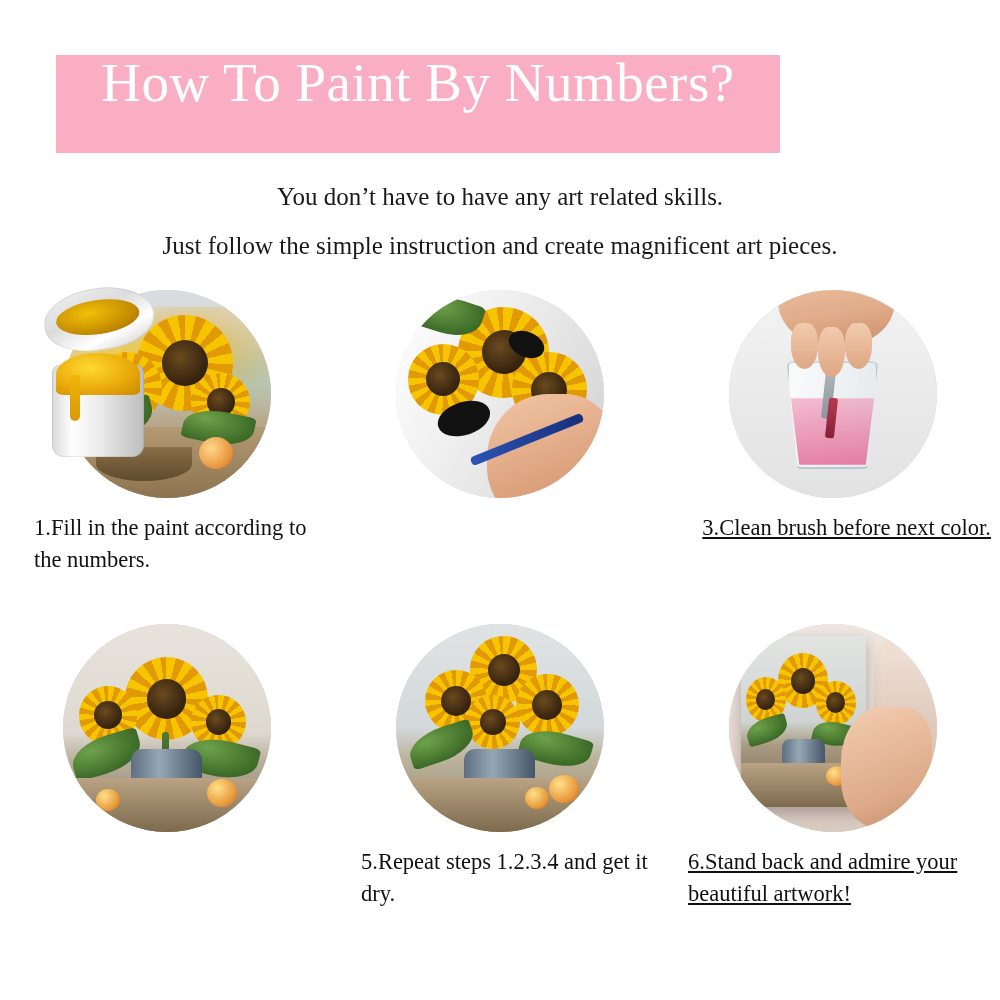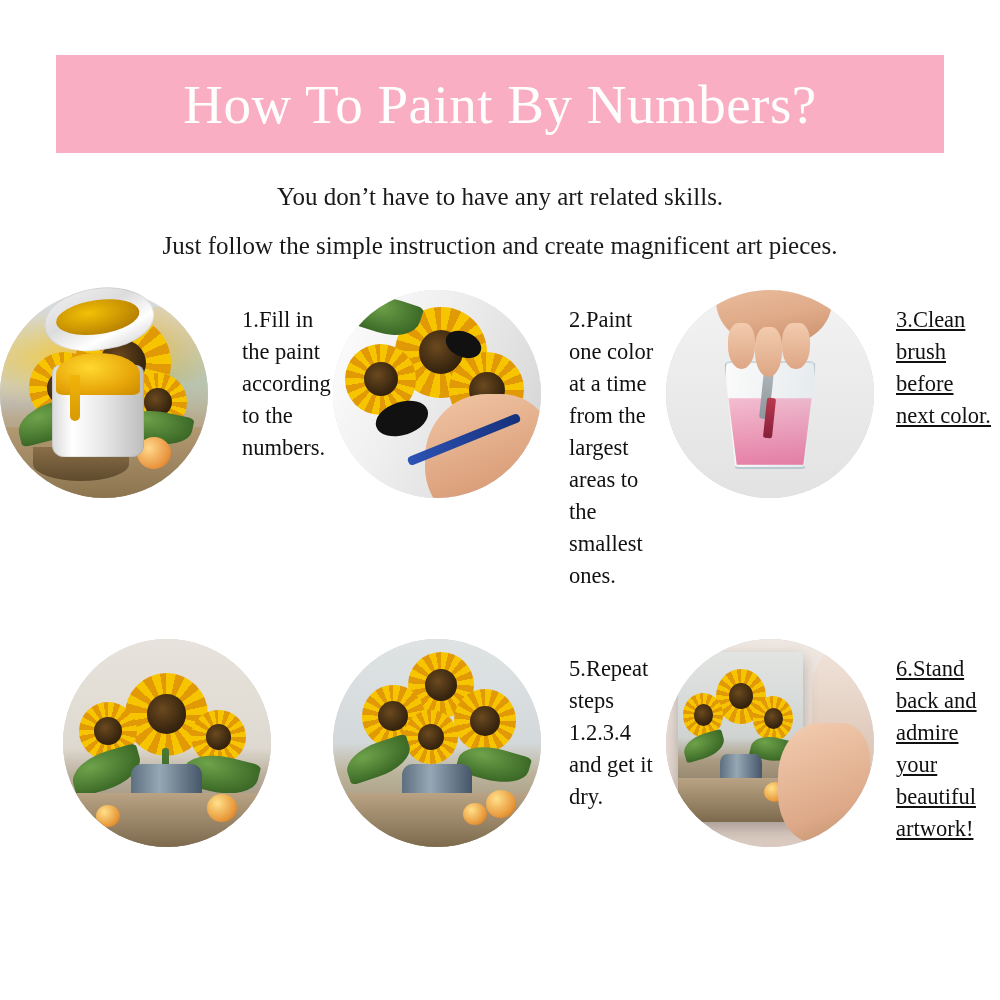--- a/index.html
+++ b/index.html
@@ -13,24 +13,24 @@
   #page {
     position: relative;
     width: 1000px; height: 1000px;
     background: #ffffff;
   }
 
   
   .banner {
     position: absolute;
     left: 56px; top: 55px;
-    width: 888px; height: 98px;
+    width: 724px; height: 98px;
     background: #f9aec3;
     display: flex;
-    align-items: center;
+    align-items: flex-start;
     justify-content: center;
   }
   .banner-title {
     color: #ffffff;
     font-size: 55px;
     line-height: 1;
     letter-spacing: 0.5px;
     font-family: "Liberation Serif", serif;
     white-space: nowrap;
   }
@@ -54,21 +54,22 @@
     width: 1000px;
   }
   .row {
     display: flex;
     width: 1000px;
   }
   .row.row2 { margin-top: 48px; }
   .cell {
     width: 333px;
     display: flex;
-    align-items: flex-start;
+    flex-direction: column;
+    align-items: flex-end;
   }
   .circle-wrap {
     width: 333px;
     display: flex;
     justify-content: center;
   }
   .circle {
     width: 208px; height: 208px;
     border-radius: 50%;
     overflow: hidden;
@@ -370,21 +371,20 @@
                   <div class="core"></div>
               </div>
               <div class="p2-blob" style="left:20%;top:54%;width:26%;height:16%;transform:rotate(-18deg);"></div>
               <div class="p2-blob" style="left:54%;top:20%;width:18%;height:12%;transform:rotate(24deg);"></div>
               <div class="leaf" style="left:12%;top:4%;width:30%;height:18%;transform:rotate(18deg);"></div>
               <div class="p2-hand"></div>
               <div class="p2-brush"></div>
             </div>
           </div>
         </div>
-        <div class="caption">2.Paint one color at a time from the largest areas to the smallest ones.</div>
       </div>
 
       <div class="cell c3">
         <div class="circle-wrap">
           <div class="circle">
             <div class="art">
               <div class="p3-bg"></div>
               <div class="cup"></div>
               <div class="cup-water"></div>
               <div class="p3-brush"></div>

